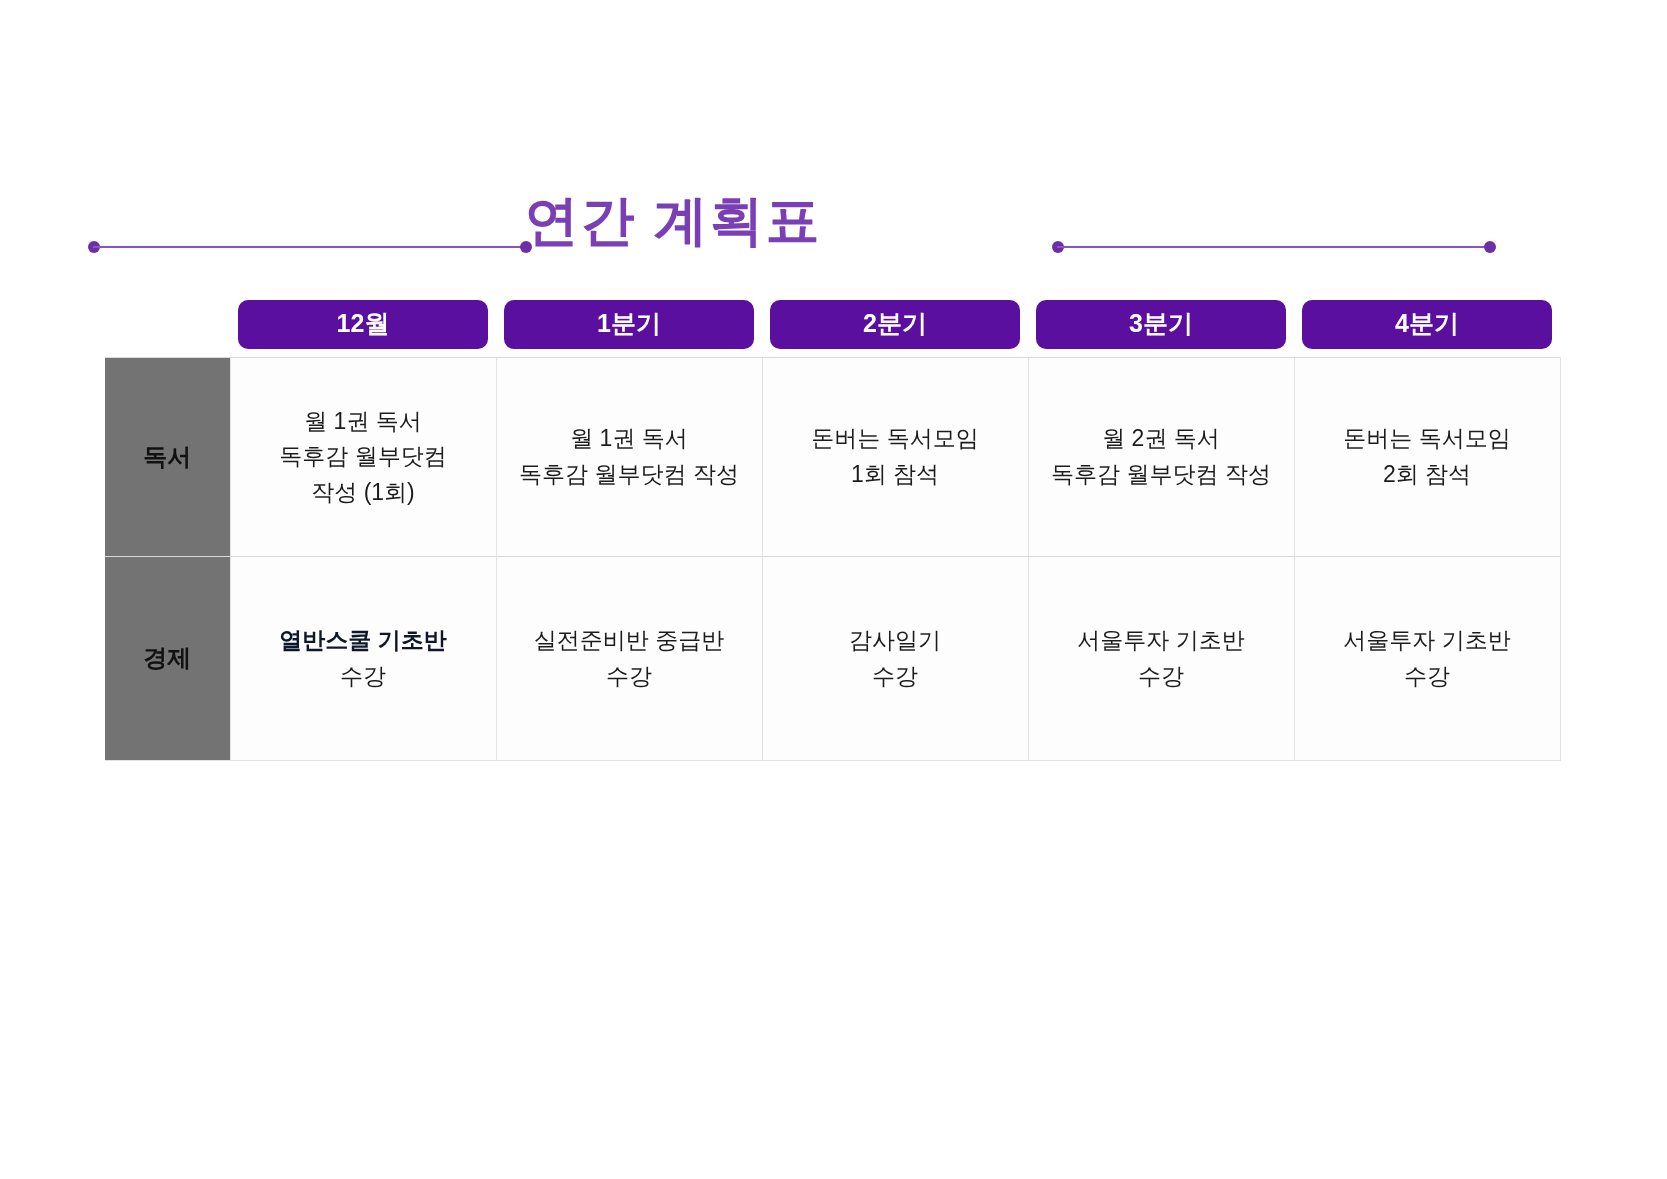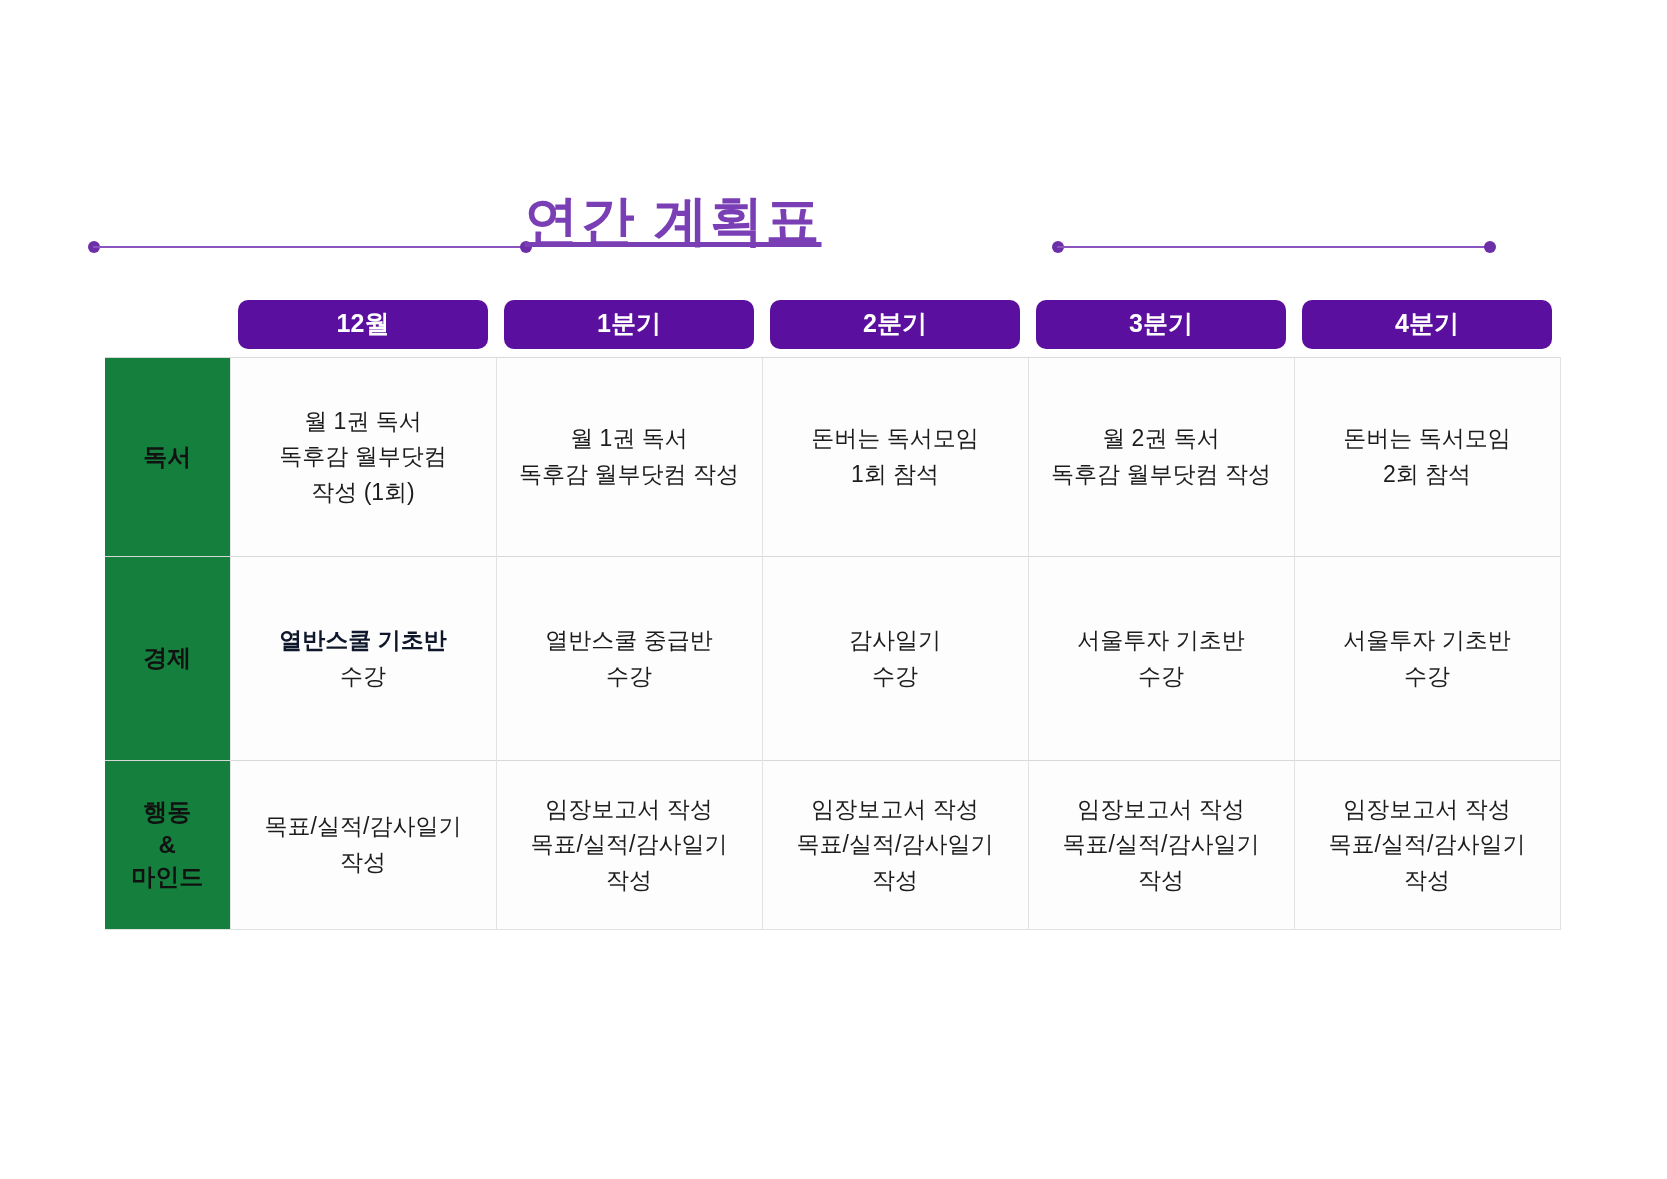--- a/index.html
+++ b/index.html
@@ -30,21 +30,20 @@
     left: 0;
     top: 0;
     width: 1346px;
     text-align: center;
     font-size: 54px;
     font-weight: 700;
     color: #7b3fb5;
     letter-spacing: 2px;
     line-height: 70px;
     white-space: nowrap;
-    text-decoration: underline;
   }
   .rule {
     position: absolute;
     top: 55px;
     height: 14px;
   }
   .rule .line {
     position: absolute;
     top: 6px;
     left: 5px;
@@ -114,21 +113,21 @@
     line-height: 1.55;
     color: #1c1c1c;
     padding: 14px 8px;
   }
   table.plan tbody td:last-child,
   table.plan tbody th:last-child {
     border-right: 1px solid #e2e2e2;
   }
   table.plan tbody th.row-label {
     border-left: none;
-    background: #15803d;
+    background: #737373;
     font-weight: 700;
     font-size: 24px;
     color: #111111;
     line-height: 1.35;
     white-space: pre-line;
   }
   table.plan tbody tr:last-child td,
   table.plan tbody tr:last-child th {
     border-bottom: 1px solid #e2e2e2;
   }
@@ -226,63 +225,34 @@
         </td>
       </tr>
 
       <tr class="r-economy">
         <th class="row-label">경제</th>
         <td>
           <span class="cell-lines highlight">열반스쿨 기초반</span>
           <span class="cell-line2">수강</span>
         </td>
         <td>
-          <span class="cell-lines">열반스쿨 중급반</span>
+          <span class="cell-lines">실전준비반 중급반</span>
           <span class="cell-line2">수강</span>
         </td>
         <td>
           <span class="cell-lines">감사일기</span>
           <span class="cell-line2">수강</span>
         </td>
         <td>
           <span class="cell-lines">서울투자 기초반</span>
           <span class="cell-line2">수강</span>
         </td>
         <td>
           <span class="cell-lines">서울투자 기초반</span>
           <span class="cell-line2">수강</span>
         </td>
       </tr>
 
 
-      <tr class="r-action">
-        <th class="row-label">행동
-&amp;
-마인드</th>
-        <td>
-          <span class="cell-lines">목표/실적/감사일기
-작성</span>
-        </td>
-        <td>
-          <span class="cell-lines">임장보고서 작성
-목표/실적/감사일기
-작성</span>
-        </td>
-        <td>
-          <span class="cell-lines">임장보고서 작성
-목표/실적/감사일기
-작성</span>
-        </td>
-        <td>
-          <span class="cell-lines">임장보고서 작성
-목표/실적/감사일기
-작성</span>
-        </td>
-        <td>
-          <span class="cell-lines">임장보고서 작성
-목표/실적/감사일기
-작성</span>
-        </td>
-      </tr>
 
     </tbody>
   </table>
 </div>
 
 </body></html>

